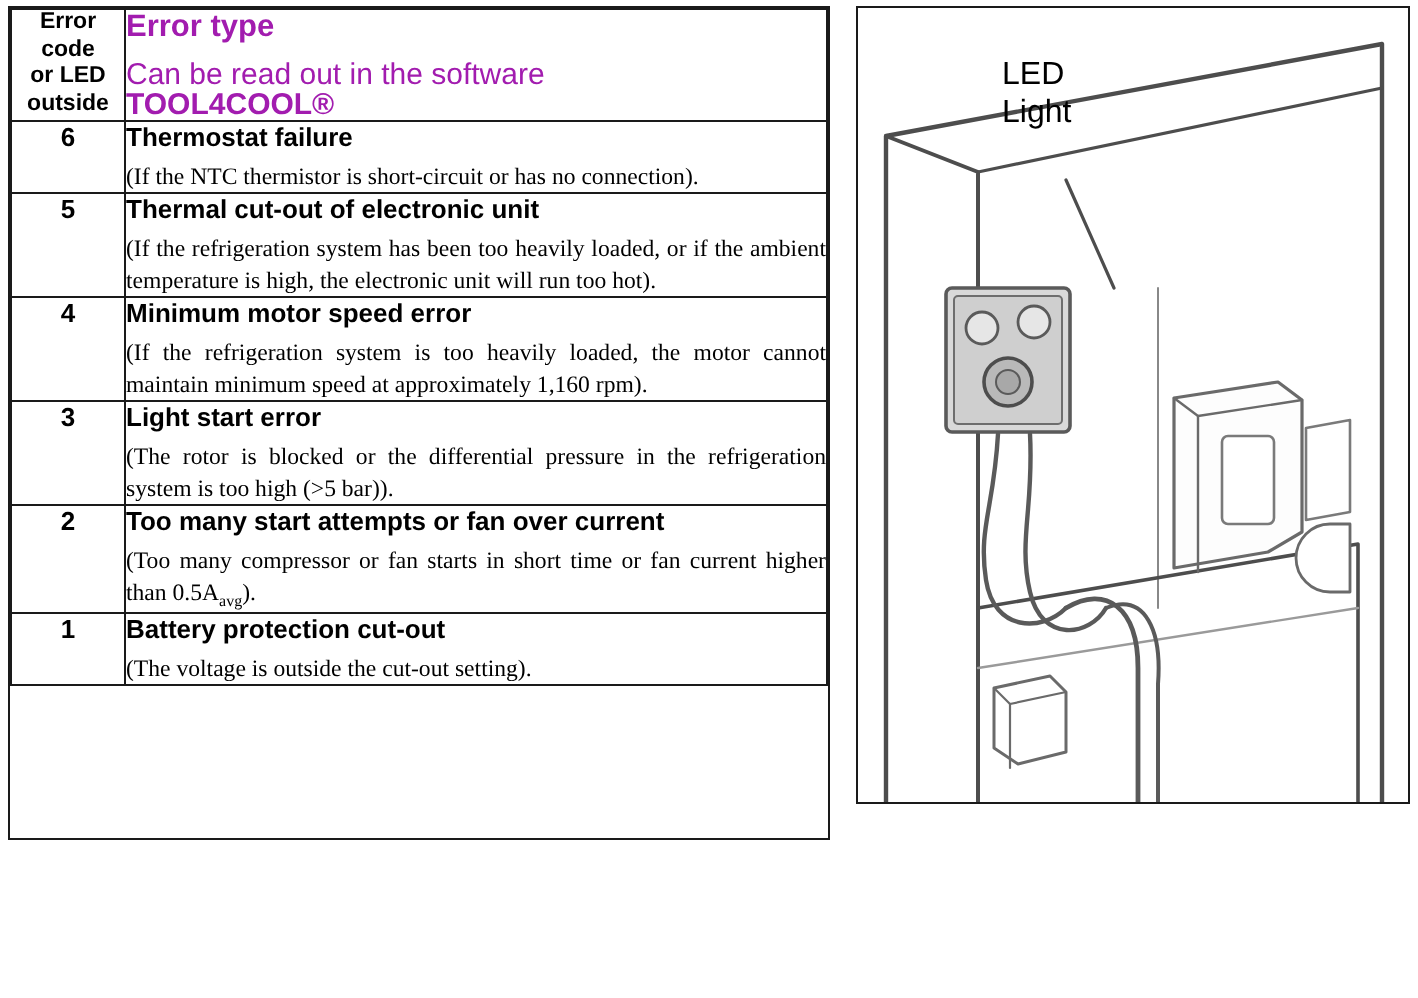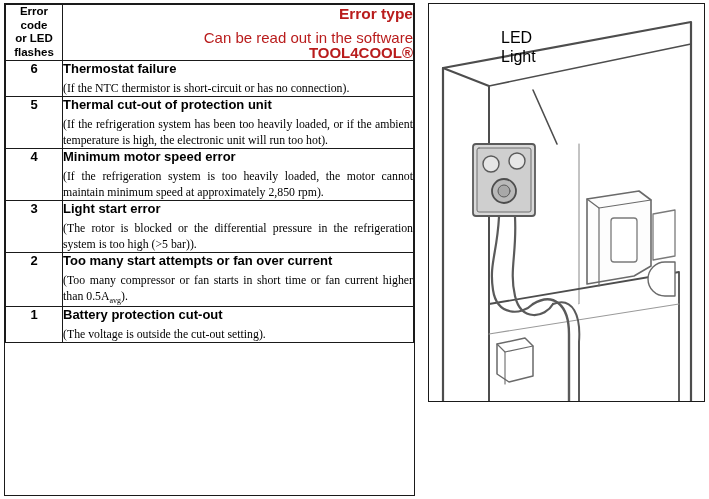--- a/index.html
+++ b/index.html
@@ -18,21 +18,21 @@
     width: 709px;
     height: 499px;
   }
 
   
   .table-wrap {
     position: absolute;
     left: 4px;
     top: 3px;
     width: 411px;
-    height: 493px;
+    height: 417px;
     border: 1px solid #1a1a1a;
     box-sizing: border-box;
     overflow: hidden;
   }
   table.err {
     border-collapse: collapse;
     width: 100%;
     table-layout: fixed;
   }
   table.err td {
@@ -44,23 +44,23 @@
 
   .hdr-code {
     text-align: center;
     font-weight: bold;
     font-size: 11.5px;
     line-height: 13.5px;
     padding: 4px 2px 4px 2px;
     color: #000;
   }
   .hdr-type {
-    text-align: right;
+    text-align: left;
     padding: 6px 6px 6px 6px;
-    color: #b91c1c;
+    color: #a21caf;
   }
   .hdr-type .big {
     font-size: 15.5px;
     font-weight: bold;
     display: block;
     margin-bottom: 7px;
   }
   .hdr-type .sub {
     font-size: 15px;
     display: block;
@@ -137,50 +137,50 @@
       <colgroup>
         <col class="col-code">
         <col>
       </colgroup>
       <tbody>
         <tr>
           <td class="hdr-code">
             <span>Error</span><br>
             <span>code</span><br>
             <span>or LED</span><br>
-            <span>flashes</span>
+            <span>outside</span>
           </td>
           <td class="hdr-type">
             <span class="big">Error type</span>
             <span class="sub">Can be read out in the software</span>
             <span class="sub"><b>TOOL4COOL®</b></span>
           </td>
         </tr>
 
         <tr>
           <td class="code-cell">6</td>
           <td class="type-cell">
             <span class="title">Thermostat failure</span>
             <span class="desc">(If the NTC thermistor is short-circuit or has no connection).</span>
           </td>
         </tr>
 
         <tr>
           <td class="code-cell">5</td>
           <td class="type-cell">
-            <span class="title">Thermal cut-out of protection unit</span>
+            <span class="title">Thermal cut-out of electronic unit</span>
             <span class="desc">(If the refrigeration system has been too heavily loaded, or if the ambient temperature is high, the electronic unit will run too hot).</span>
           </td>
         </tr>
 
         <tr>
           <td class="code-cell">4</td>
           <td class="type-cell">
             <span class="title">Minimum motor speed error</span>
-            <span class="desc">(If the refrigeration system is too heavily loaded, the motor cannot maintain minimum speed at approximately 2,850 rpm).</span>
+            <span class="desc">(If the refrigeration system is too heavily loaded, the motor cannot maintain minimum speed at approximately 1,160 rpm).</span>
           </td>
         </tr>
 
         <tr>
           <td class="code-cell">3</td>
           <td class="type-cell">
             <span class="title">Light start error</span>
             <span class="desc">(The rotor is blocked or the differential pressure in the refrigeration system is too high (&gt;5 bar)).</span>
           </td>
         </tr>

